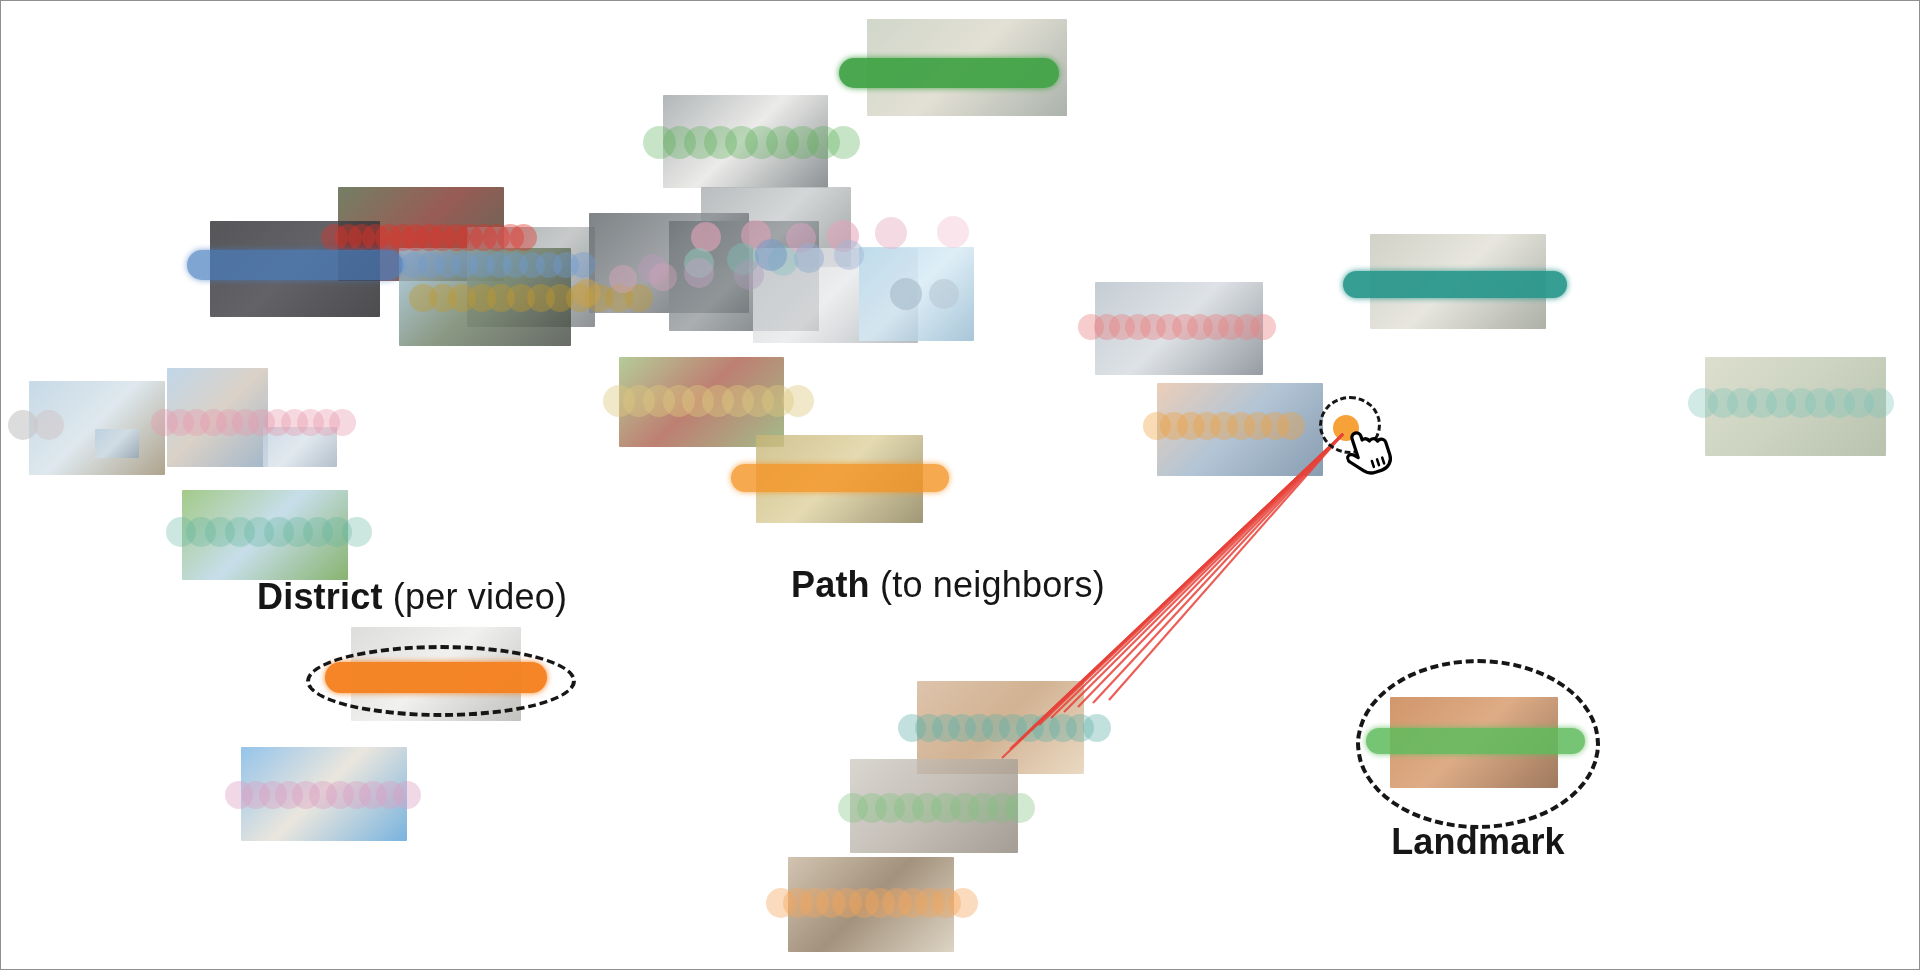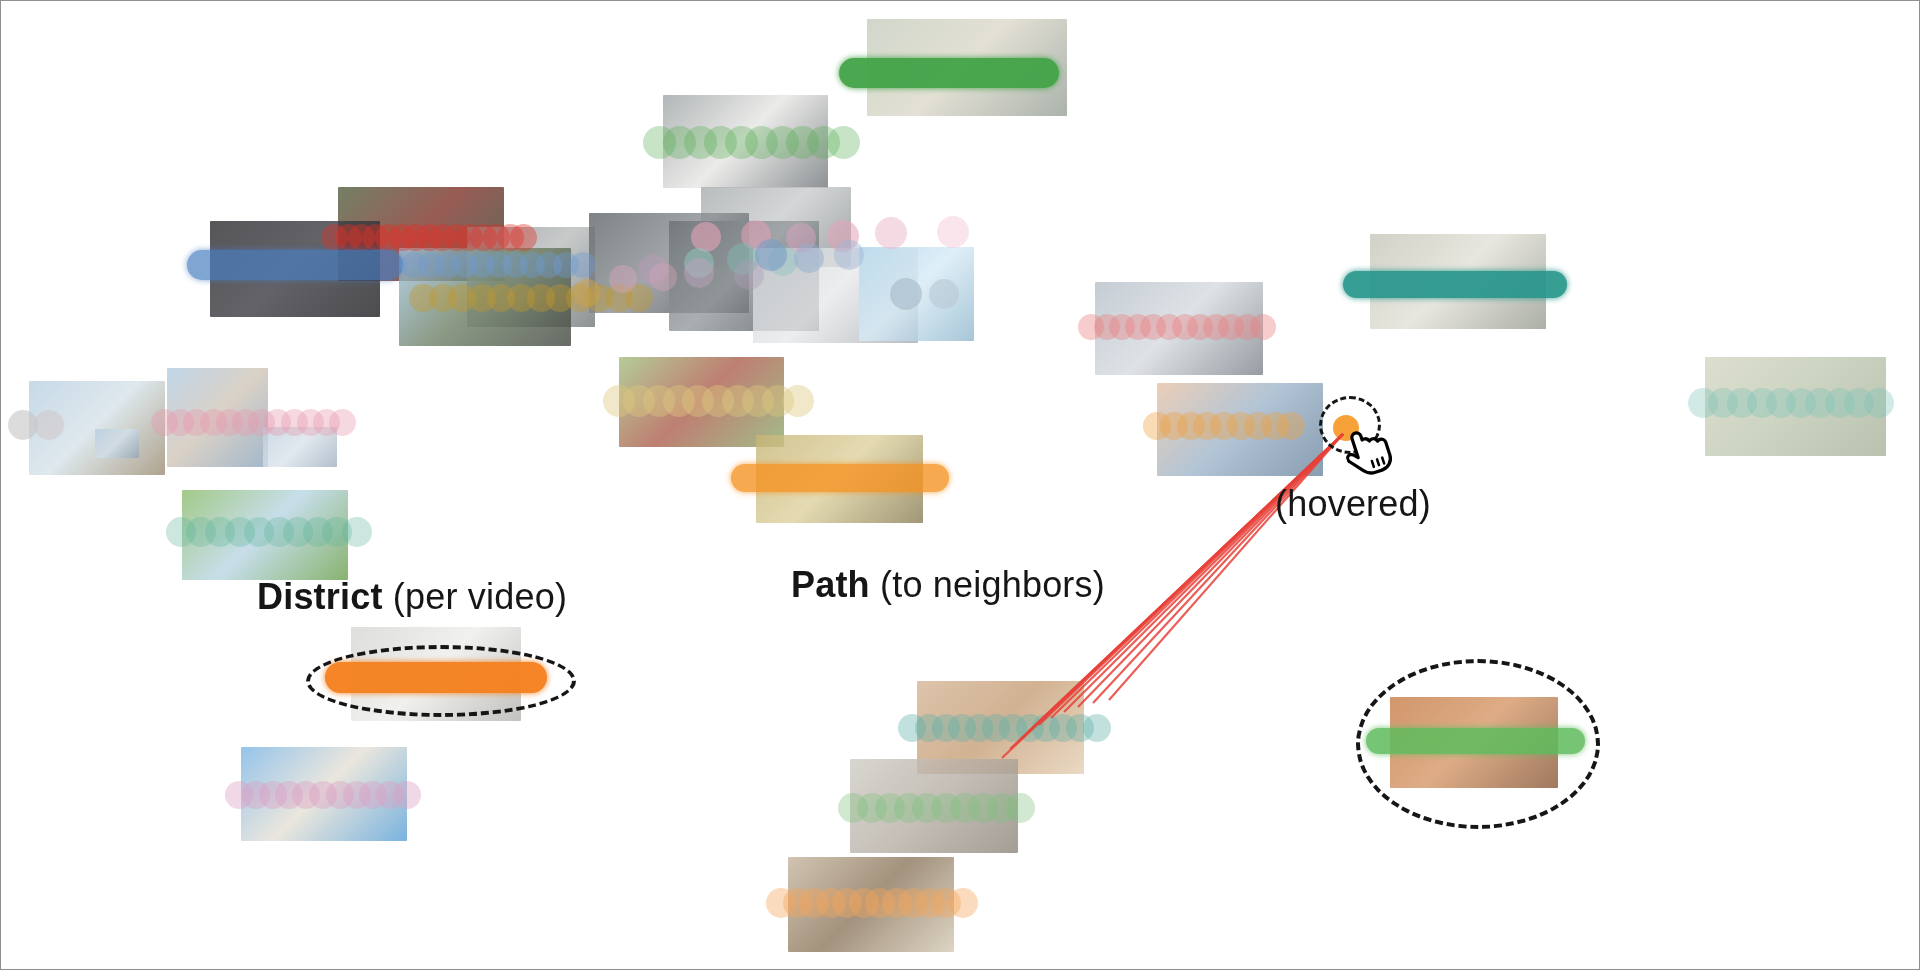--- a/index.html
+++ b/index.html
@@ -259,24 +259,24 @@
 
   <div class="label" style="left:790px;top:563px;">
     <b>Path</b><span> (to neighbors)</span>
   </div>
 
   <div class="label" style="left:256px;top:575px;">
     <b>District</b><span> (per video)</span>
   </div>
 
   <div class="label center" style="left:1222px;top:482px;width:260px;">
-      <span class="ln">(hovered)</span>
   </div>
 
   <div class="label center" style="left:1227px;top:820px;width:500px;">
+    <b class="ln">Landmark</b>
   </div>
 
   <svg id="cursor" width="46" height="50" viewBox="0 0 34 37" style="left: 1338px; top: 432px; transform: rotate(-18deg); transform-origin: 8px 2px;">
     <g>
       <path d="M12 2 C10 2 8.6 3.5 8.6 5.4 L8.6 20 L6 17.2 C4.6 15.7 2.2 15.7 1.2 17.4 C0.5 18.5 0.7 19.9 1.6 20.9 L9.6 30.6 C11.5 32.9 14.4 34.2 17.4 34.2 L22.5 34.2 C27.5 34.2 31.5 30.2 31.5 25.2 L31.5 15.5 C31.5 13.6 30 12.1 28.1 12.1 C27.3 12.1 26.6 12.4 26 12.8 C25.6 11.2 24.2 10 22.5 10 C21.7 10 20.9 10.3 20.3 10.8 C19.8 9.3 18.5 8.2 16.9 8.2 C16.4 8.2 15.9 8.3 15.4 8.5 L15.4 5.4 C15.4 3.5 13.9 2 12 2 Z" fill="#ffffff" stroke="#000000" stroke-width="2.4" stroke-linejoin="round"></path>
       <path d="M17.5 25.5 V30 M21.5 25.5 V30 M25.5 25.5 V30" stroke="#000000" stroke-width="1.9" stroke-linecap="round" fill="none"></path>
     </g>
   </svg>
 
 </div>

